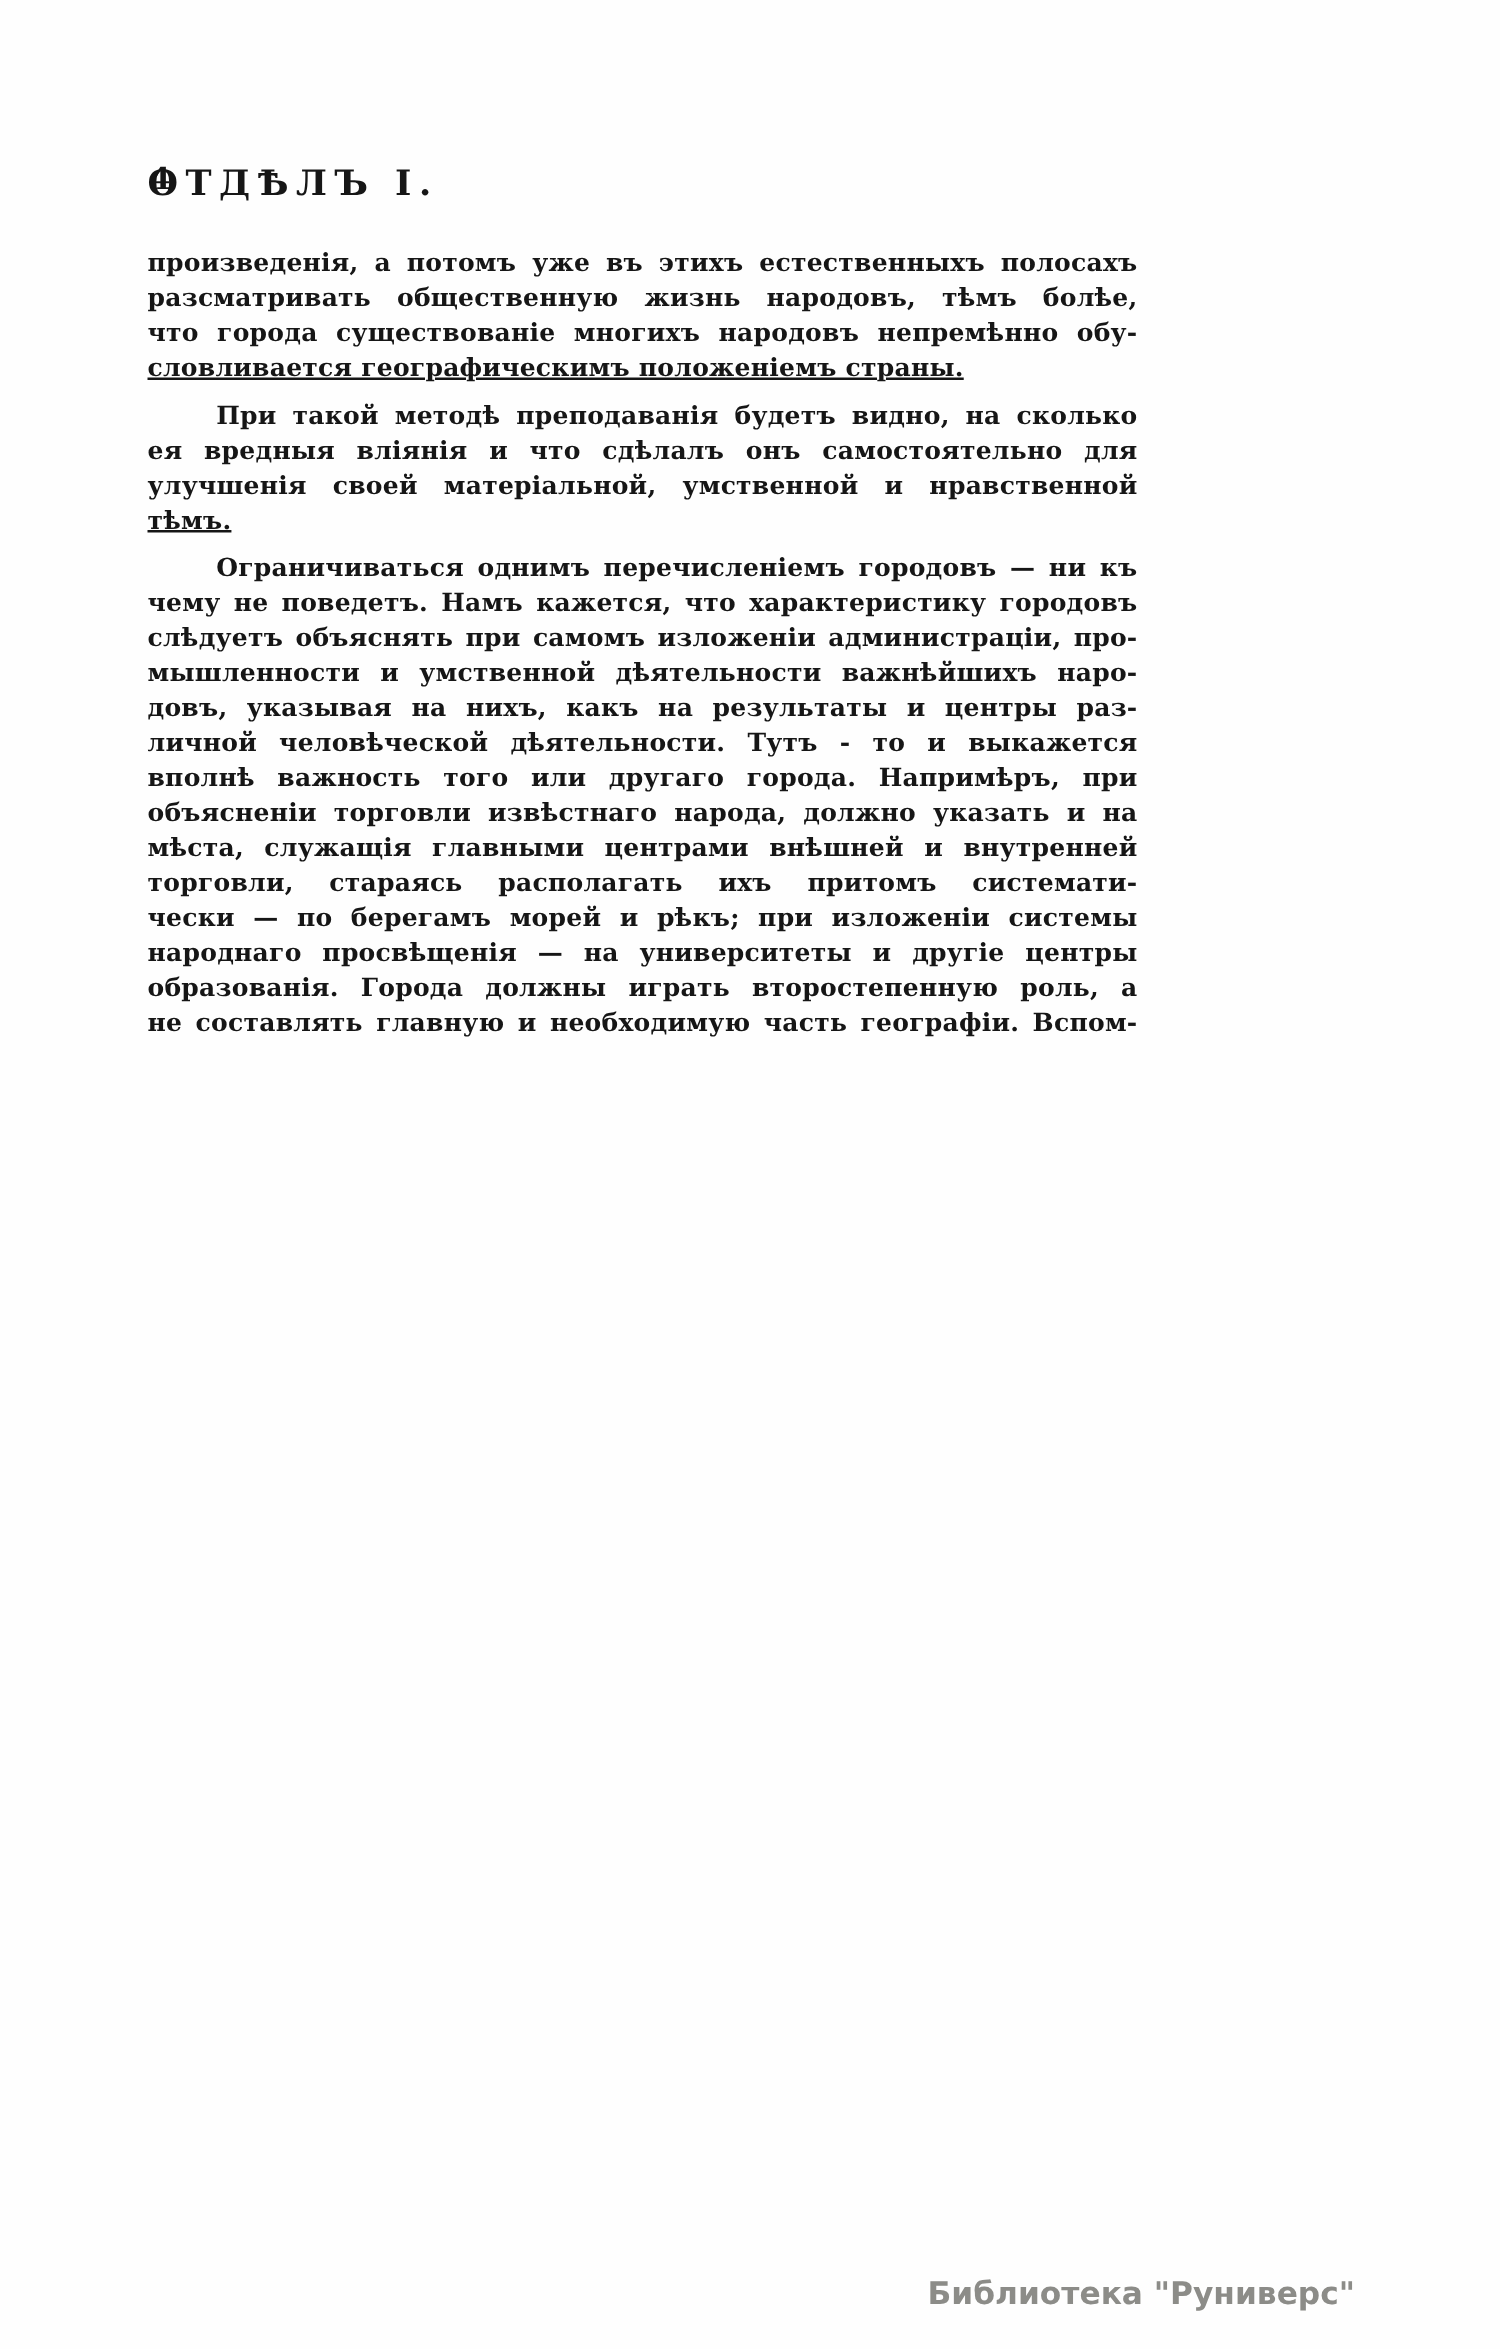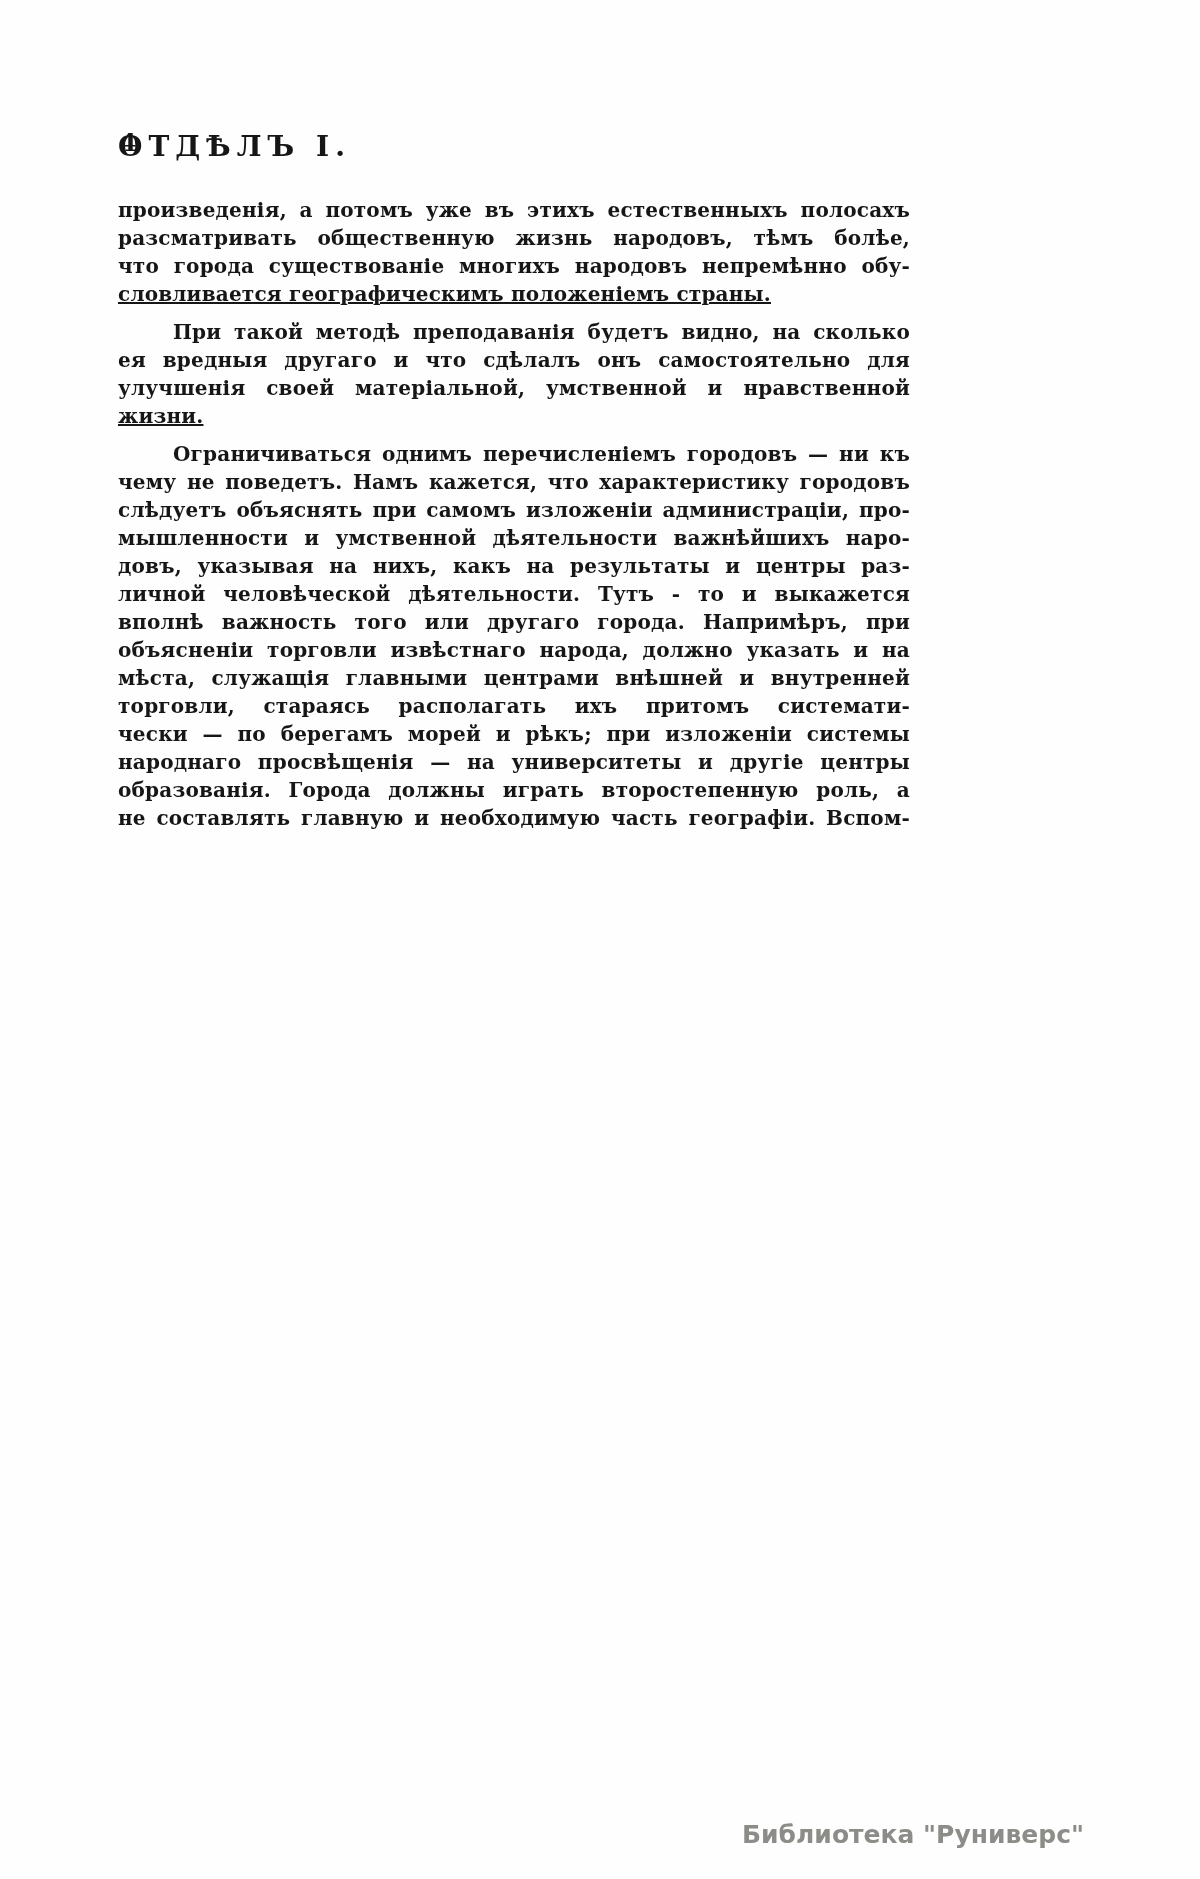--- a/index.html
+++ b/index.html
@@ -91,23 +91,23 @@
 
   <div class="text-block">
       <div class="paragraph">
         <div class="line">произведенія, а потомъ уже въ этихъ естественныхъ полосахъ</div>
         <div class="line">разсматривать общественную жизнь народовъ, тѣмъ болѣе,</div>
         <div class="line">что города существованіе многихъ народовъ непремѣнно обу-</div>
         <div class="line no-fill">словливается географическимъ положеніемъ страны.</div>
       </div>
       <div class="paragraph">
         <div class="line indent">При такой методѣ преподаванія будетъ видно, на сколько</div>
-        <div class="line">ея вредныя другаго и что сдѣлалъ онъ самостоятельно для</div>
+        <div class="line">ея вредныя вліянія и что сдѣлалъ онъ самостоятельно для</div>
         <div class="line">улучшенія своей матеріальной, умственной и нравственной</div>
-        <div class="line no-fill">жизни.</div>
+        <div class="line no-fill">тѣмъ.</div>
       </div>
       <div class="paragraph">
         <div class="line indent">Ограничиваться однимъ перечисленіемъ городовъ — ни къ</div>
         <div class="line">чему не поведетъ. Намъ кажется, что характеристику городовъ</div>
         <div class="line">слѣдуетъ объяснять при самомъ изложеніи администраціи, про-</div>
         <div class="line">мышленности и умственной дѣятельности важнѣйшихъ наро-</div>
         <div class="line">довъ, указывая на нихъ, какъ на результаты и центры раз-</div>
         <div class="line">личной человѣческой дѣятельности. Тутъ - то и выкажется</div>
         <div class="line">вполнѣ важность того или другаго города. Напримѣръ, при</div>
         <div class="line">объясненіи торговли извѣстнаго народа, должно указать и на</div>

